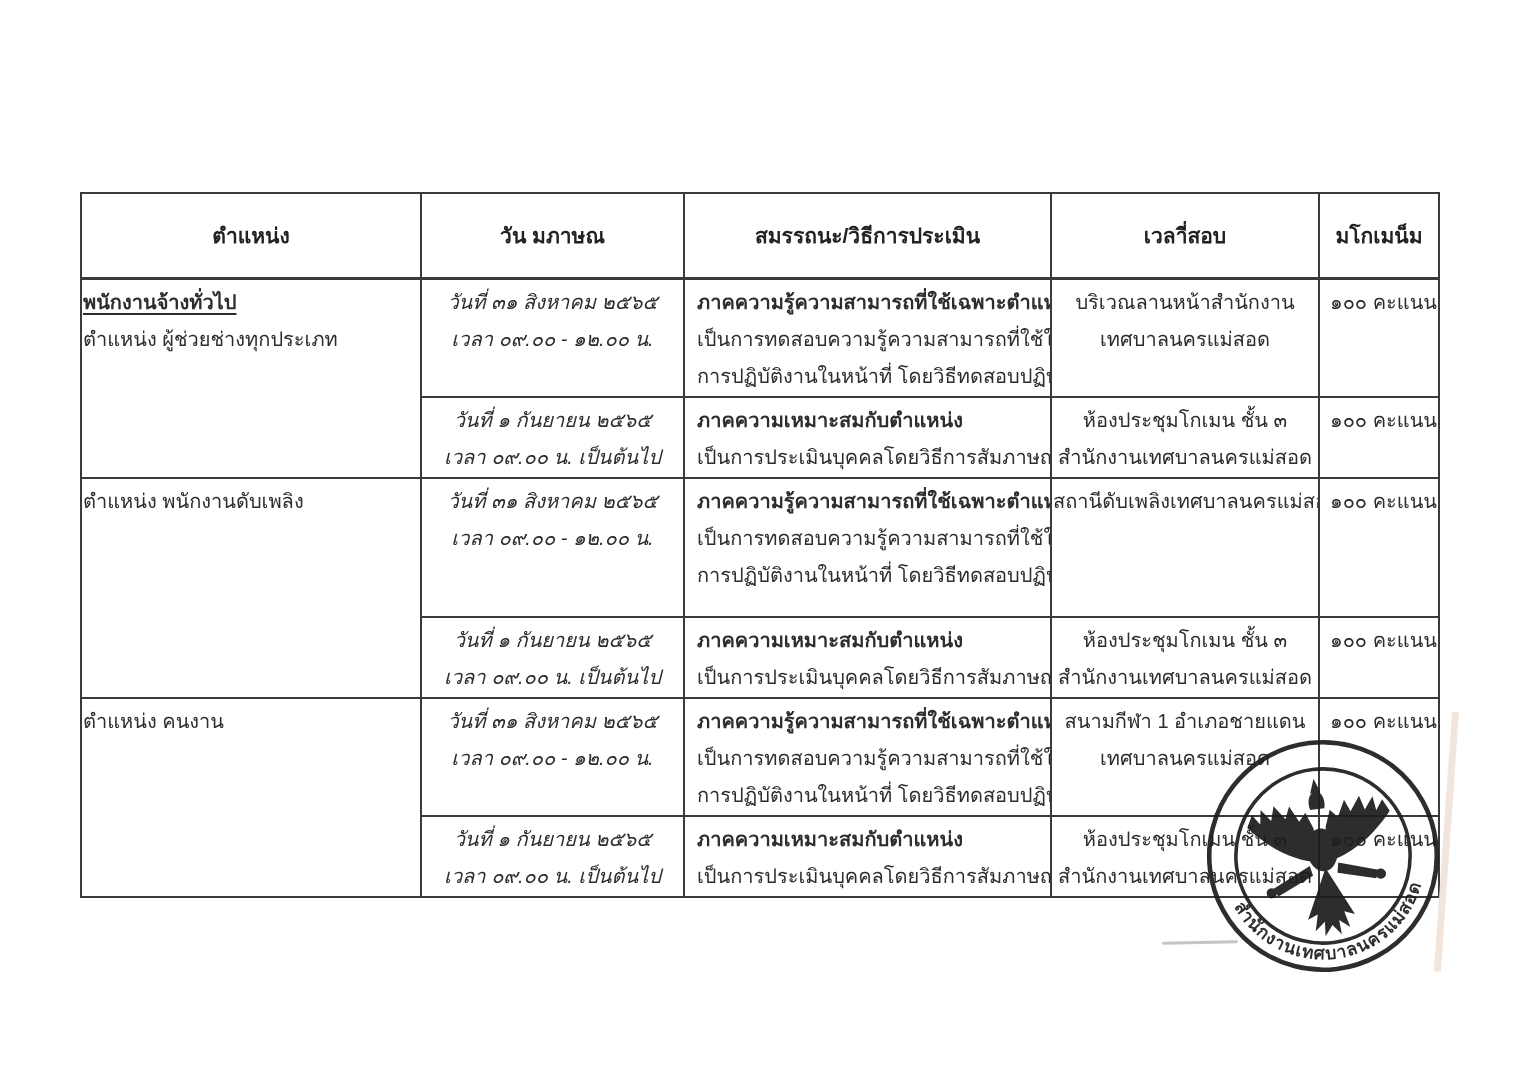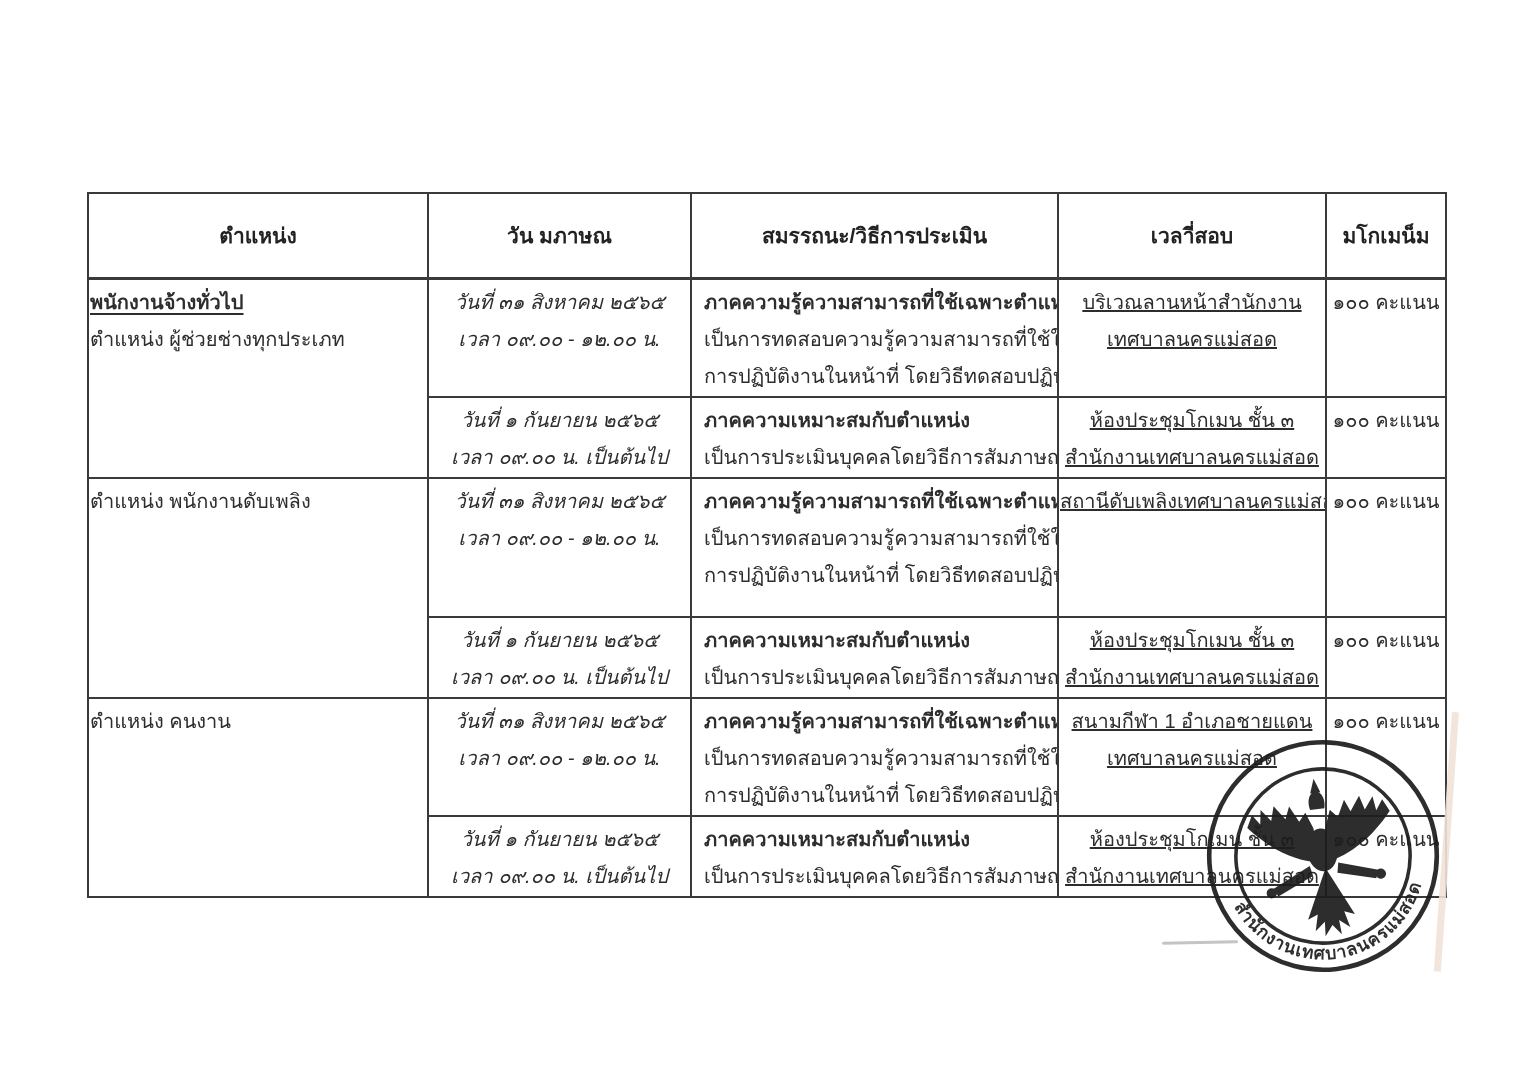--- a/index.html
+++ b/index.html
@@ -1,40 +1,40 @@
 <!DOCTYPE html>
 <html><head>
 <meta charset="utf-8">
 <style>
   html,body{margin:0;padding:0;background:#ffffff;}
   .page{
     position:relative;width:1522px;height:1076px;background:#ffffff;overflow:hidden;
     font-family:"Liberation Sans","DejaVu Sans",sans-serif;color:#2d2d2d;
   }
   table.schedule{
-    position:absolute;left:87px;top:192px;width:1358px;
+    position:absolute;left:80px;top:192px;width:1358px;
     border-collapse:collapse;table-layout:fixed;
   }
   .schedule th,.schedule td{
     border:2px solid #3a3a3a;vertical-align:top;overflow:hidden;
   }
   .schedule th{
     border-bottom-width:3px;font-weight:bold;vertical-align:middle;
     text-align:center;font-size:21px;color:#222;
   }
   .schedule td{font-size:20px;line-height:37px;padding-top:4px;}
   .h-head{height:85px;}
   .g0a{height:117px;}.g0b{height:79px;}
   .g1a{height:139px;}.g1b{height:77px;}
   .g2a{height:116px;}.g2b{height:75px;}
   .c-pos{text-align:left;padding-right:4px;}
   .c-date{text-align:center;font-style:italic;}
   .c-method{text-align:left;padding-left:12px;padding-right:4px;}
-  .c-loc{text-align:center;text-decoration:underline;}
-  .c-score{text-align:center;}
+  .c-loc{text-align:center;}
+  .c-score{text-align:right;}
   .line{white-space:nowrap;}
   .pos-title{font-weight:bold;text-decoration:underline;text-underline-offset:4px;}
   .bold{font-weight:bold;}
   .stamp{
     position:absolute;left:1200px;top:733px;width:246px;height:246px;
     transform:rotate(-7deg);opacity:.92;pointer-events:none;
   }
   .scan-line{
     position:absolute;left:1452px;top:712px;width:7px;height:260px;
     background:#f1e2d8;transform:rotate(4deg);transform-origin:top left;opacity:.9;

